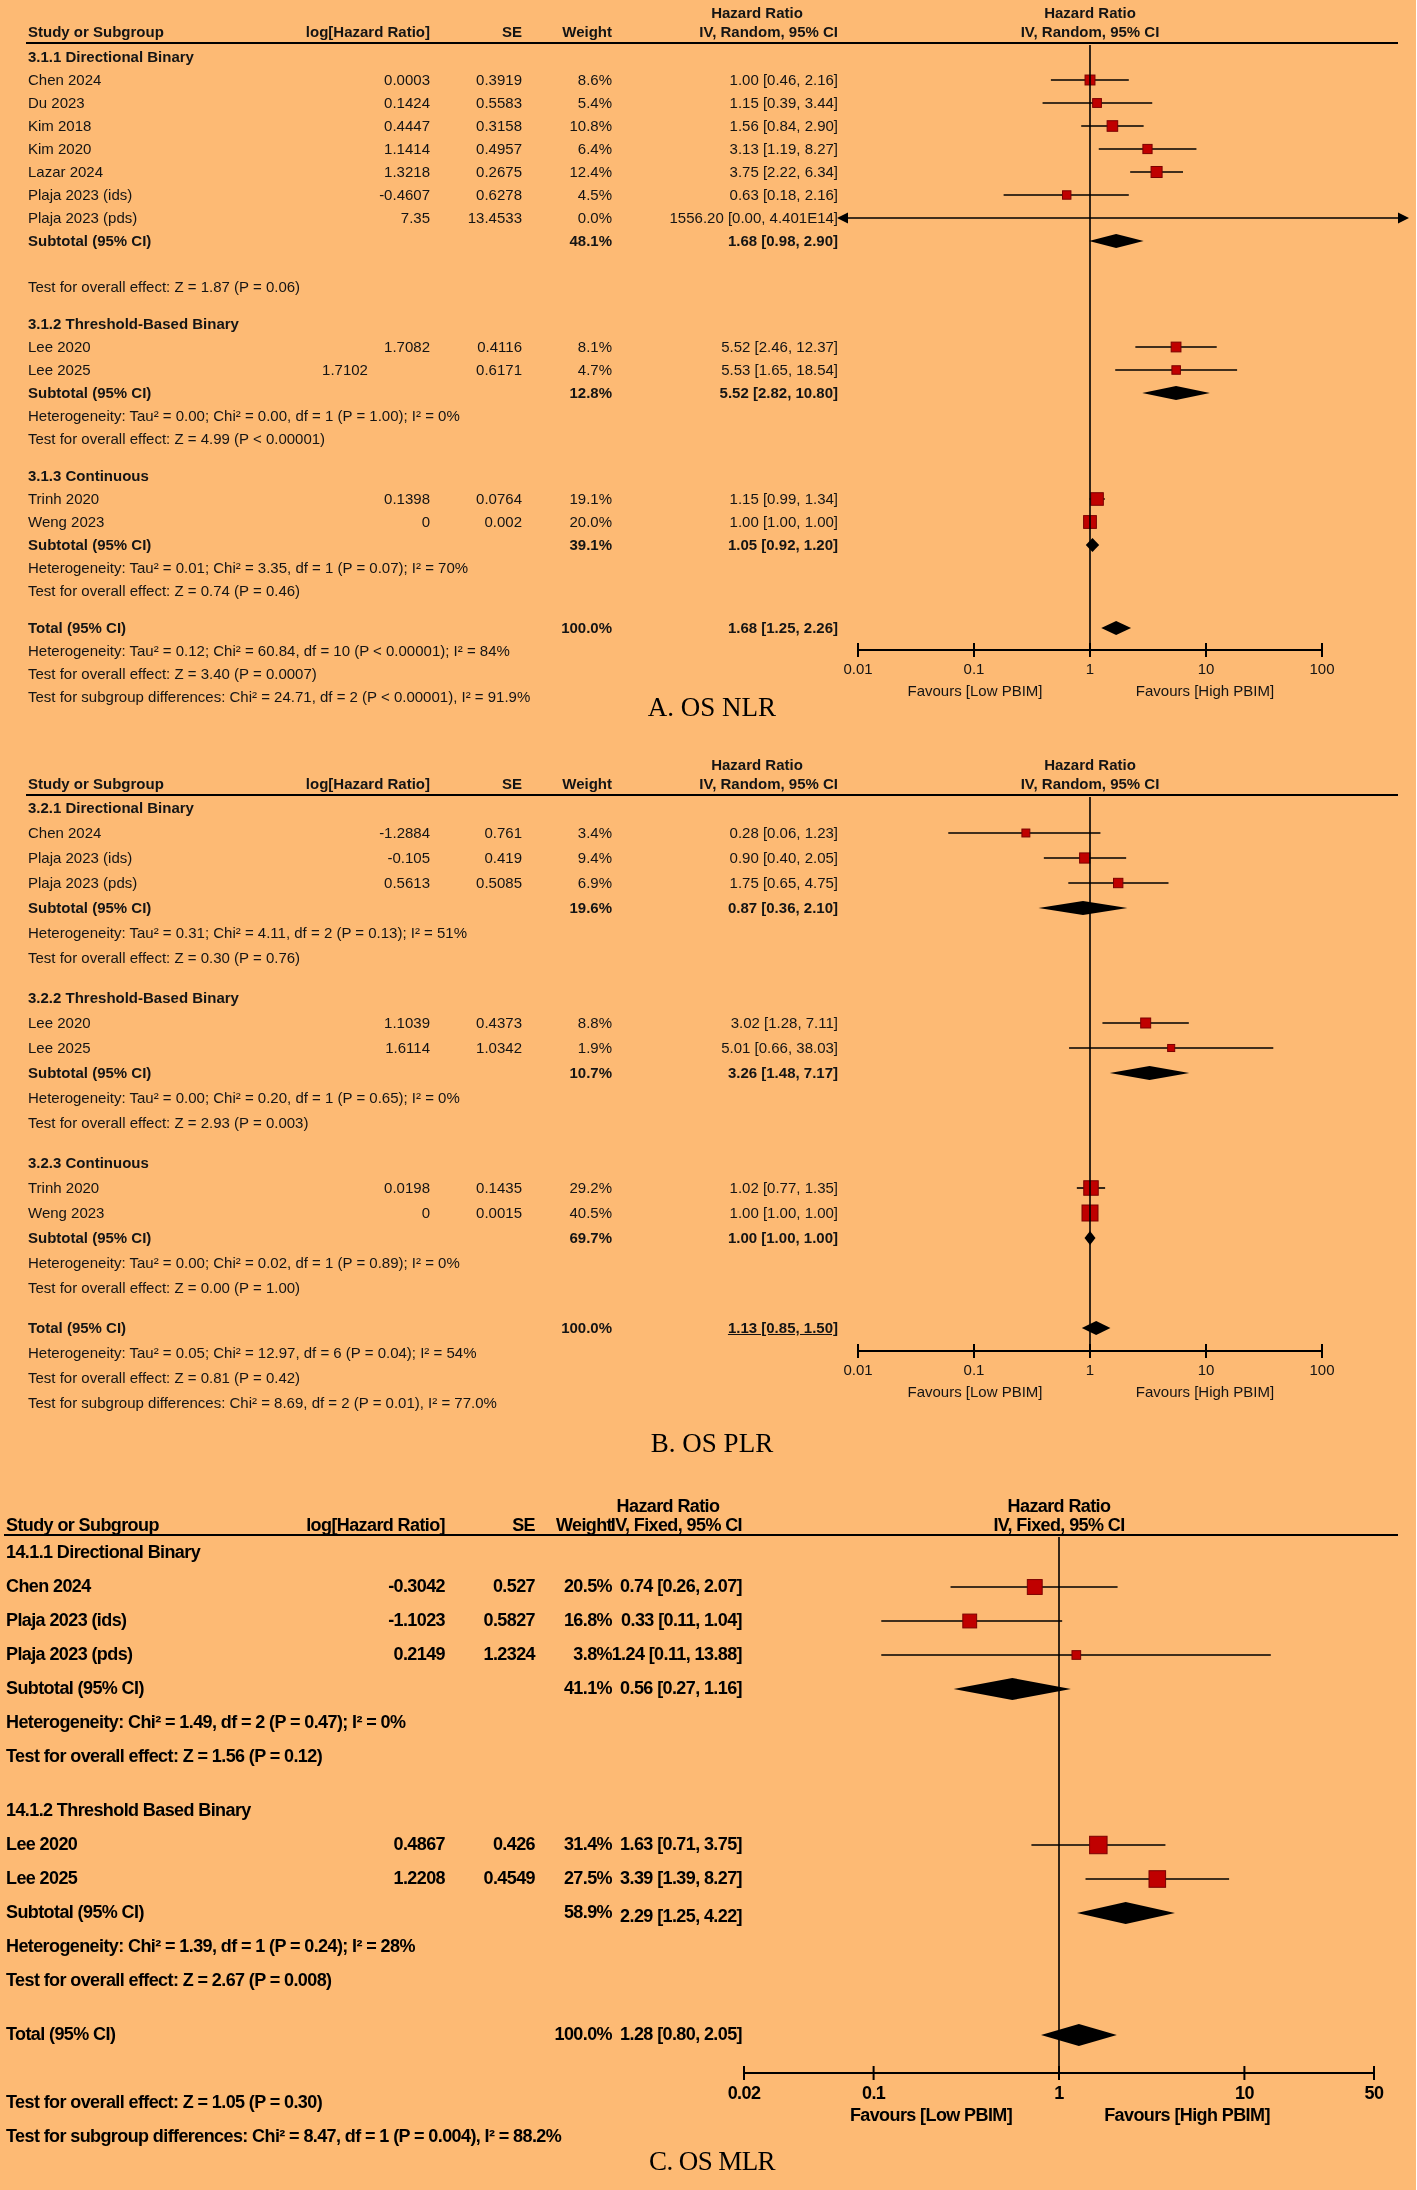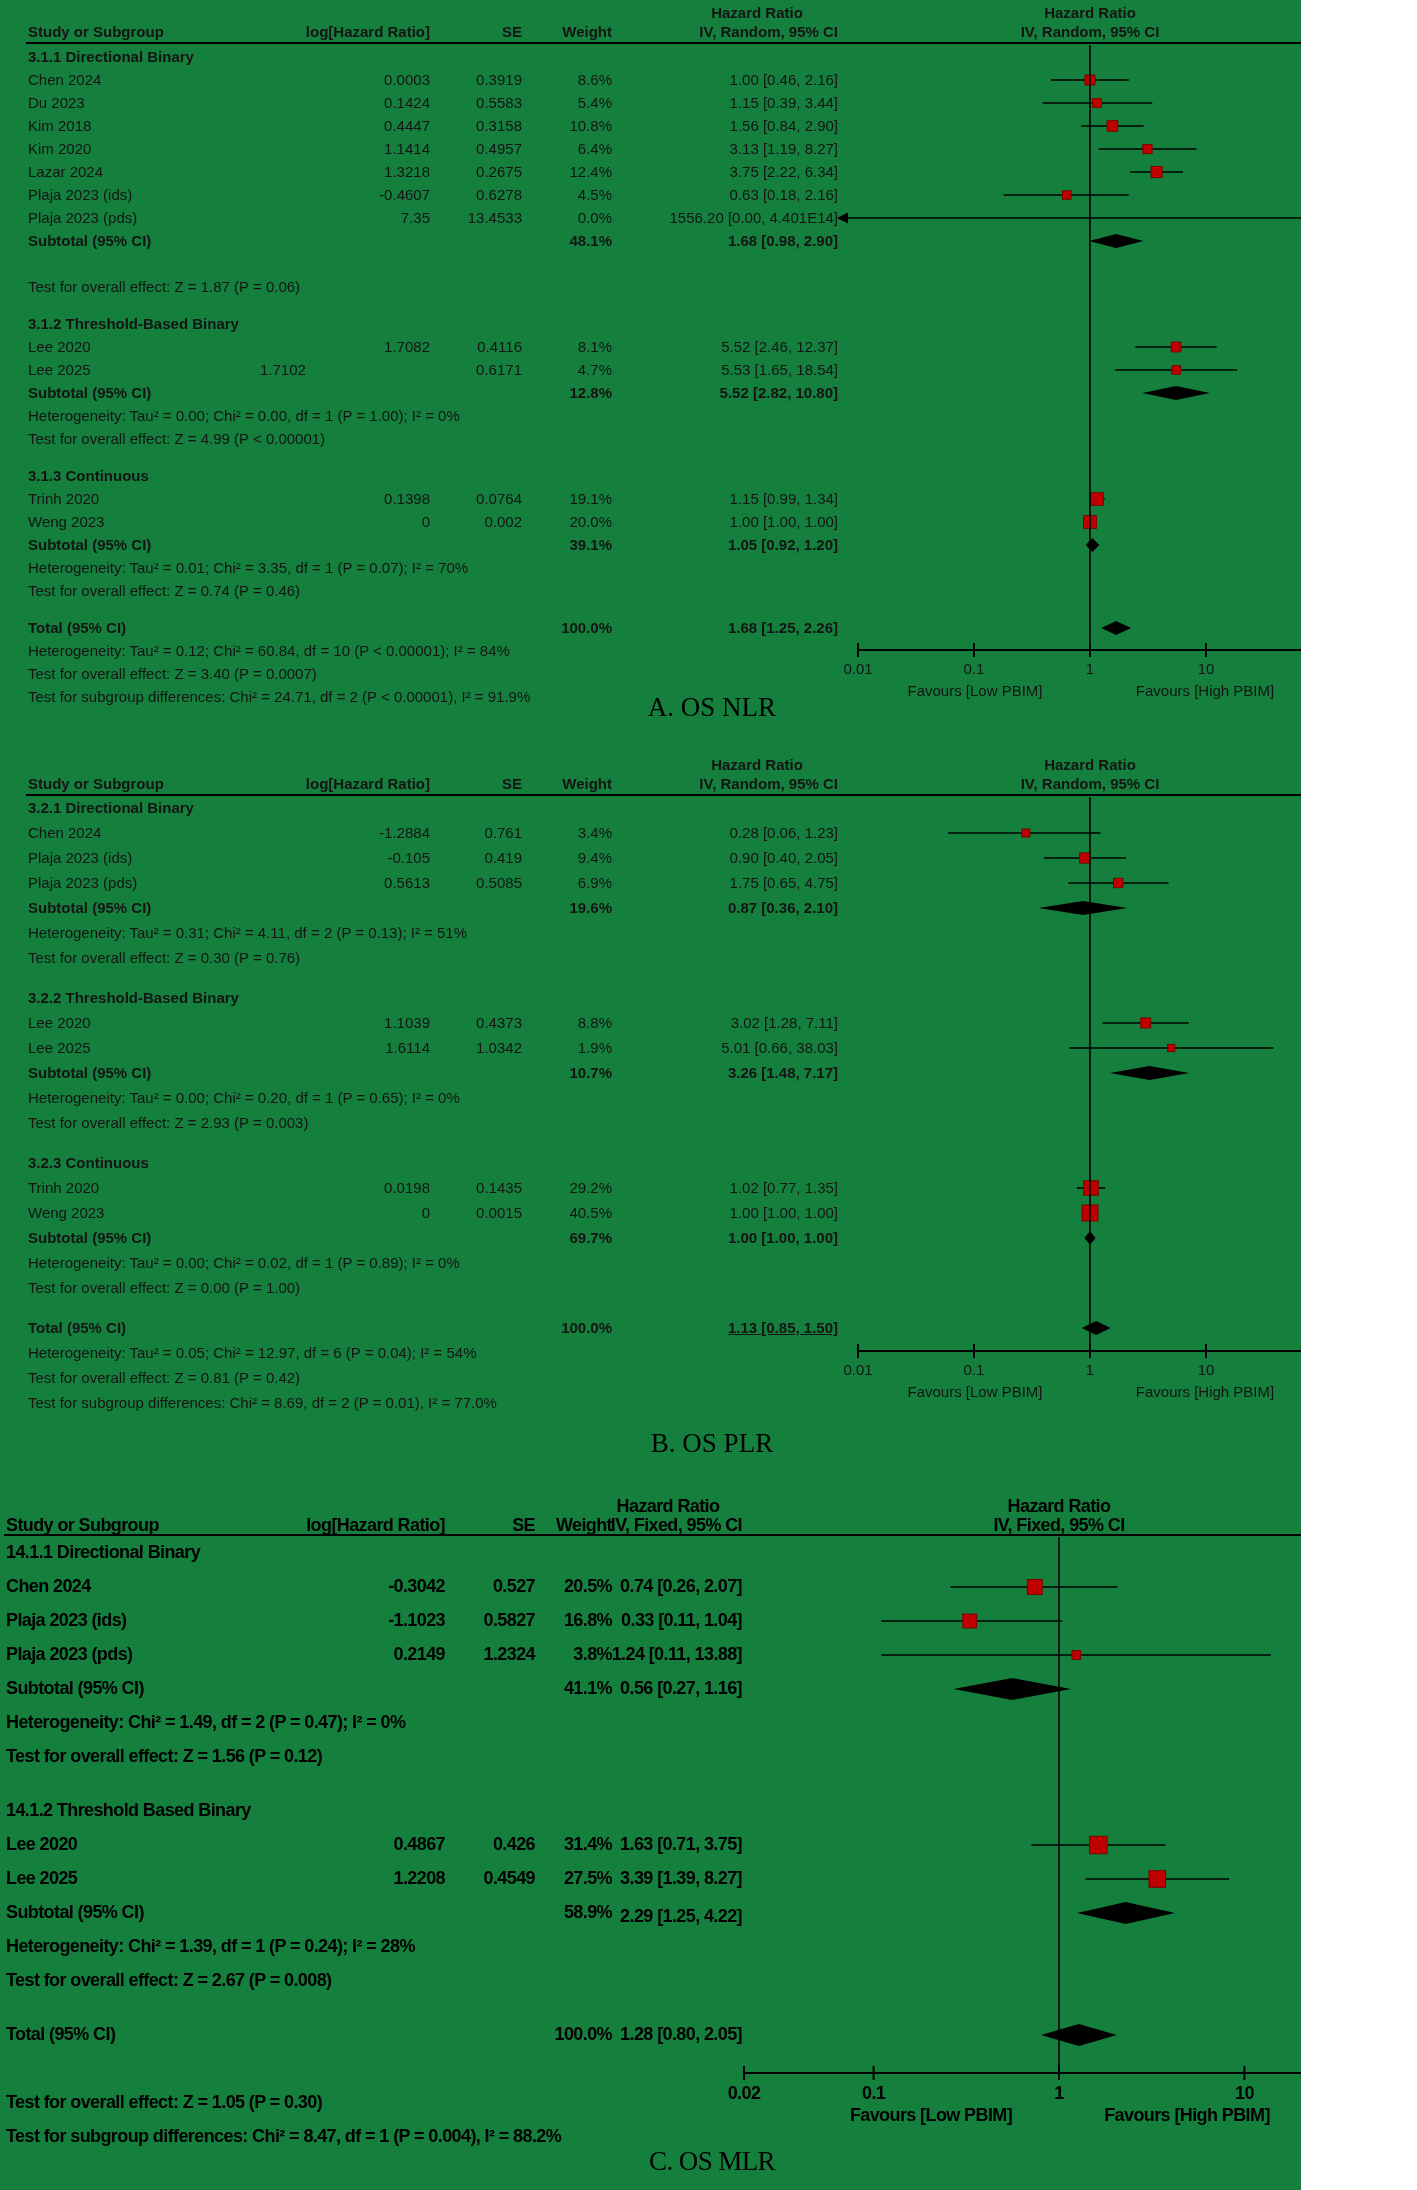--- a/index.html
+++ b/index.html
@@ -1,16 +1,16 @@
 <!DOCTYPE html>
 <html><head>
 <meta charset="utf-8">
 <style>
   html,body{margin:0;padding:0;background:#fff;}
-  .page{position:relative;width:1301px;height:2190px;background:#15803d;overflow:hidden;}
+  .page{position:relative;width:1416px;height:2190px;background:#fdba74;overflow:hidden;}
   .panel{position:absolute;left:0;width:1417px;}
   .t{position:absolute;white-space:nowrap;color:#141414;}
   .b{font-weight:700;}
   .fs-ab{font-family:"Liberation Sans","DejaVu Sans",sans-serif;font-size:15px;}
   .fs-c{font-family:"Liberation Sans","DejaVu Sans",sans-serif;font-size:18px;letter-spacing:-0.6px;}
   .fs-c .t{font-weight:700;color:#000;}
   .rule{position:absolute;height:0;border-top:2px solid #000;}
   .caption{position:absolute;font-family:"Liberation Serif","DejaVu Serif",serif;font-size:27px;color:#000;white-space:nowrap;text-align:center;}
   svg.plot{position:absolute;left:0;top:0;}
 </style>
@@ -103,21 +103,21 @@
       <div class="t b" style="left: 522px; top: 230px; width: 90px; text-align: right;">48.1%</div>
       <div class="t b" style="left: 538px; top: 230px; width: 300px; text-align: right;">1.68 [0.98, 2.90]</div>
       <div class="t" style="left: 28px; top: 276px; width: 830px; text-align: left;">Test for overall effect: Z = 1.87 (P = 0.06)</div>
       <div class="t b" style="left: 28px; top: 313px; width: 500px; text-align: left;">3.1.2 Threshold-Based Binary</div>
       <div class="t" style="left: 28px; top: 336px; width: 330px; text-align: left;">Lee 2020</div>
       <div class="t" style="left: 260px; top: 336px; width: 170px; text-align: right;">1.7082</div>
       <div class="t" style="left: 432px; top: 336px; width: 90px; text-align: right;">0.4116</div>
       <div class="t" style="left: 522px; top: 336px; width: 90px; text-align: right;">8.1%</div>
       <div class="t" style="left: 538px; top: 336px; width: 300px; text-align: right;">5.52 [2.46, 12.37]</div>
       <div class="t" style="left: 28px; top: 359px; width: 330px; text-align: left;">Lee 2025</div>
-      <div class="t" style="left: 260px; top: 359px; width: 170px; text-align: left;">1.7102</div>
+      <div class="t" style="left: 260px; top: 359px; width: 170px; text-align: center;">1.7102</div>
       <div class="t" style="left: 432px; top: 359px; width: 90px; text-align: right;">0.6171</div>
       <div class="t" style="left: 522px; top: 359px; width: 90px; text-align: right;">4.7%</div>
       <div class="t" style="left: 538px; top: 359px; width: 300px; text-align: right;">5.53 [1.65, 18.54]</div>
       <div class="t b" style="left: 28px; top: 382px; width: 330px; text-align: left;">Subtotal (95% CI)</div>
       <div class="t b" style="left: 522px; top: 382px; width: 90px; text-align: right;">12.8%</div>
       <div class="t b" style="left: 538px; top: 382px; width: 300px; text-align: right;">5.52 [2.82, 10.80]</div>
       <div class="t" style="left: 28px; top: 405px; width: 830px; text-align: left;">Heterogeneity: Tau² = 0.00; Chi² = 0.00, df = 1 (P = 1.00); I² = 0%</div>
       <div class="t" style="left: 28px; top: 428px; width: 830px; text-align: left;">Test for overall effect: Z = 4.99 (P &lt; 0.00001)</div>
       <div class="t b" style="left: 28px; top: 465px; width: 500px; text-align: left;">3.1.3 Continuous</div>
       <div class="t" style="left: 28px; top: 488px; width: 330px; text-align: left;">Trinh 2020</div>

